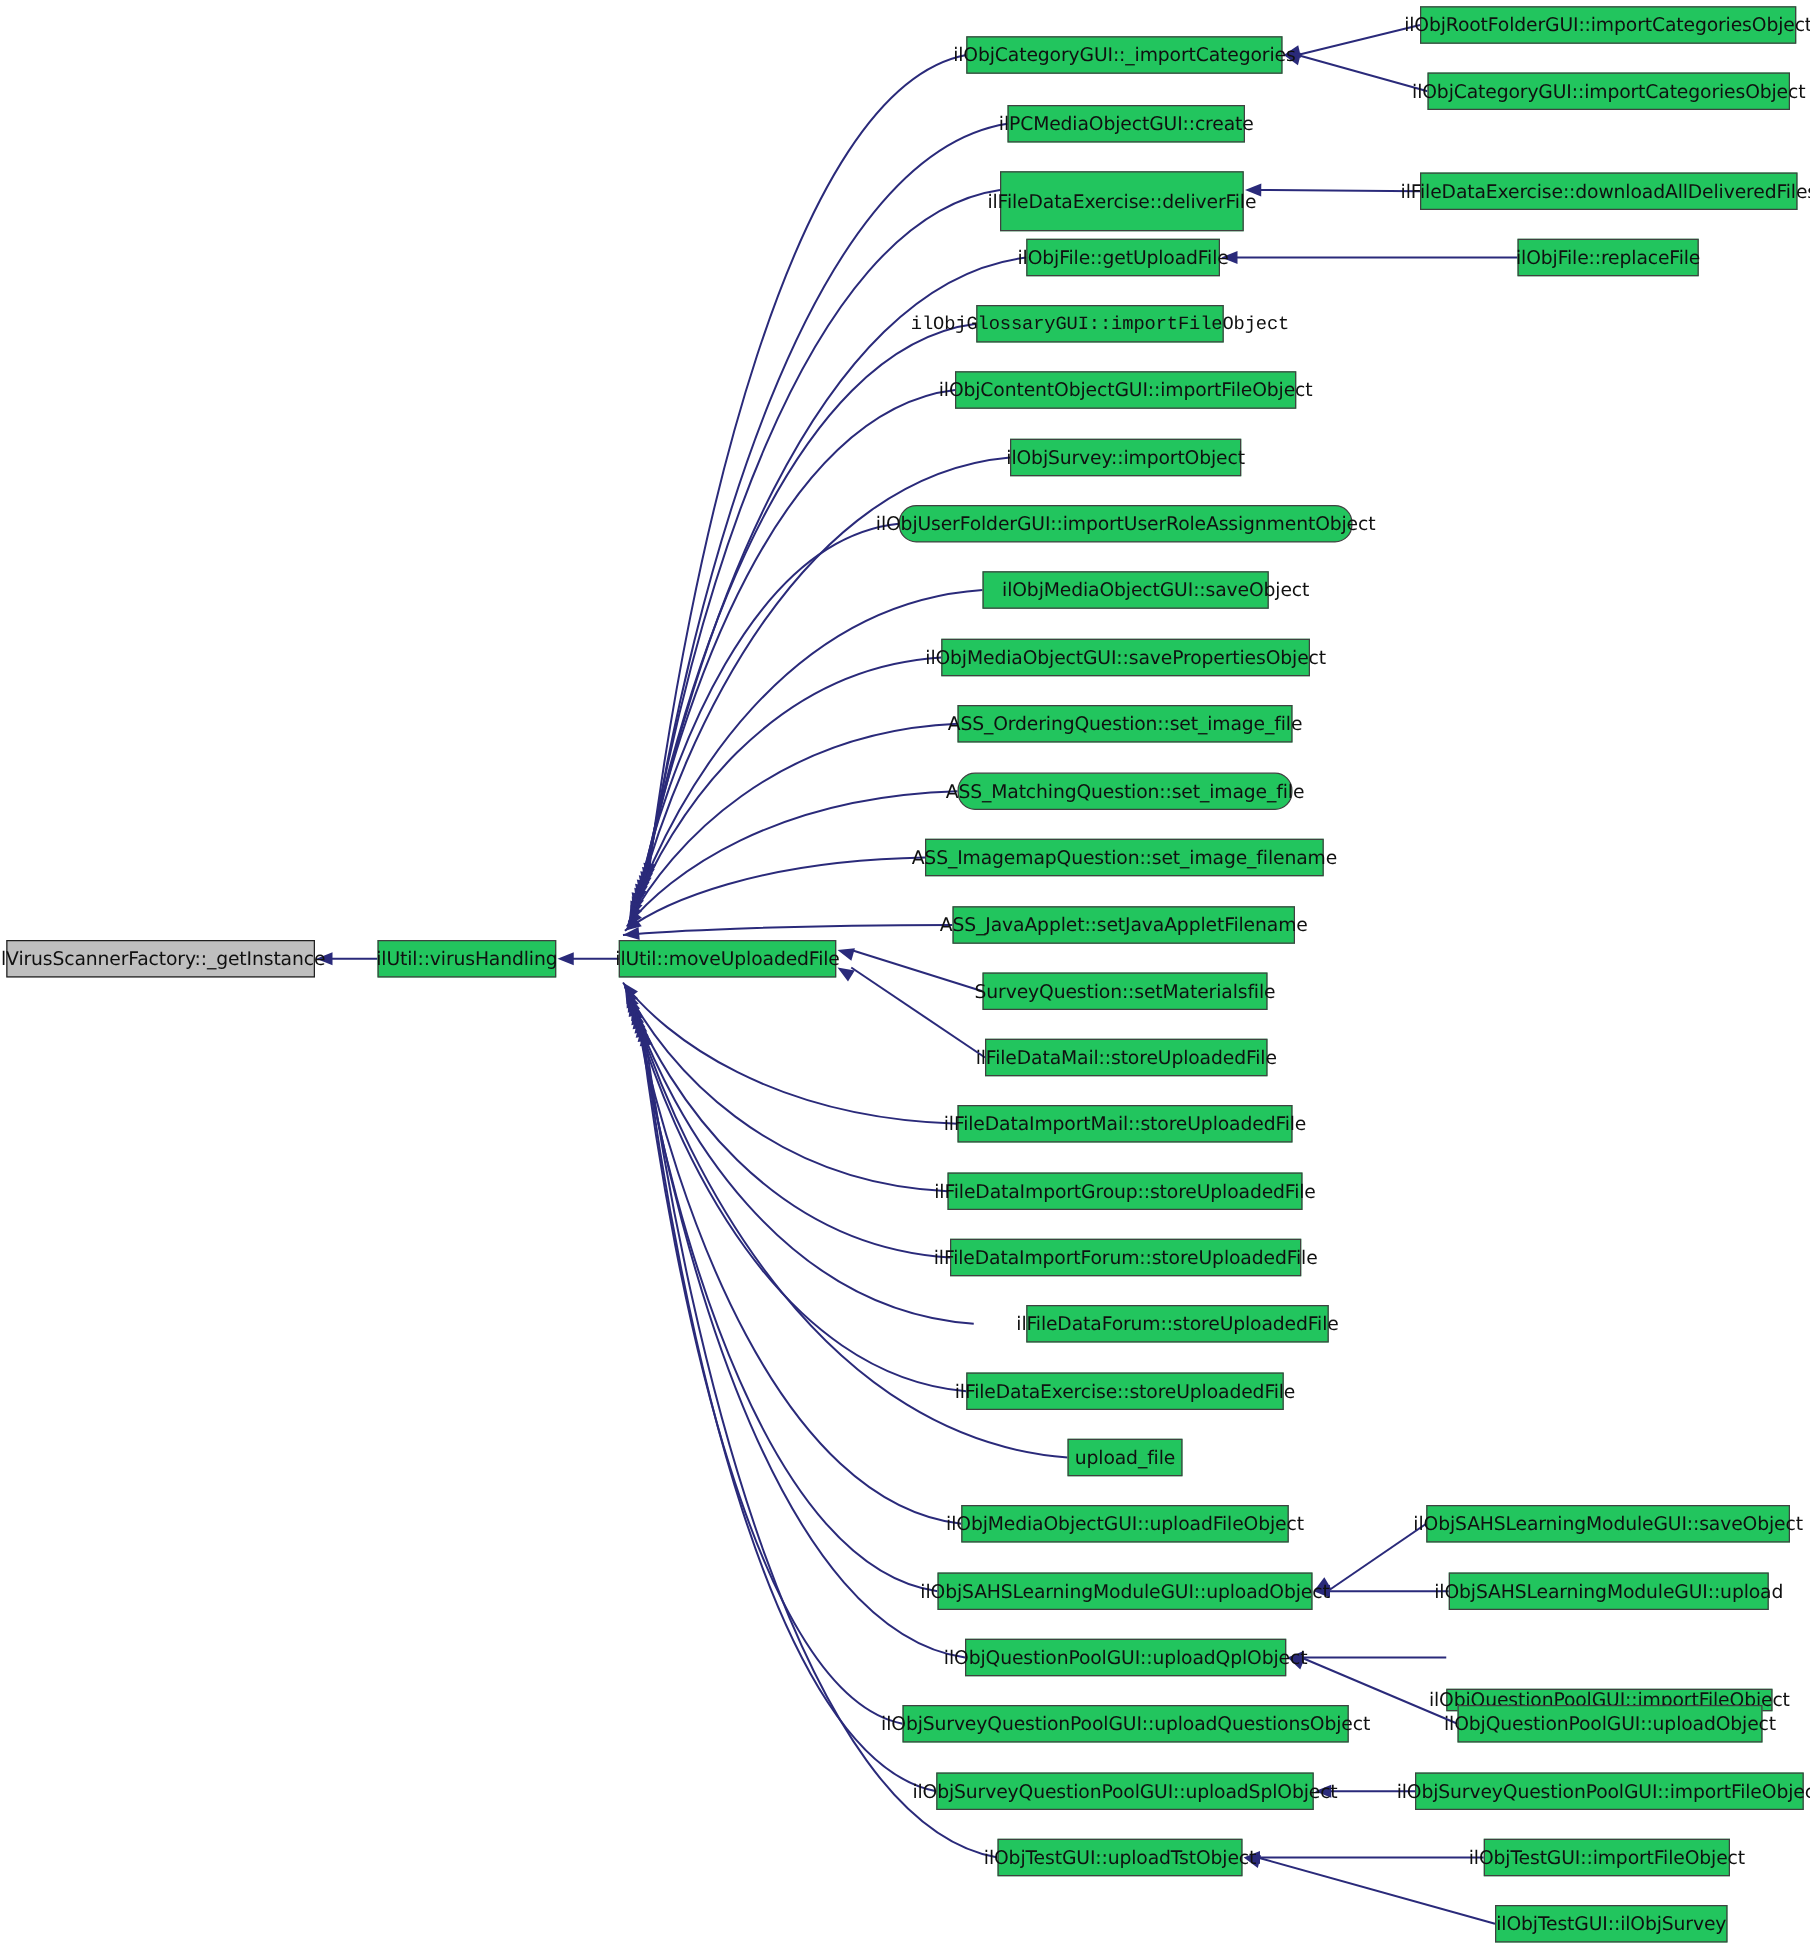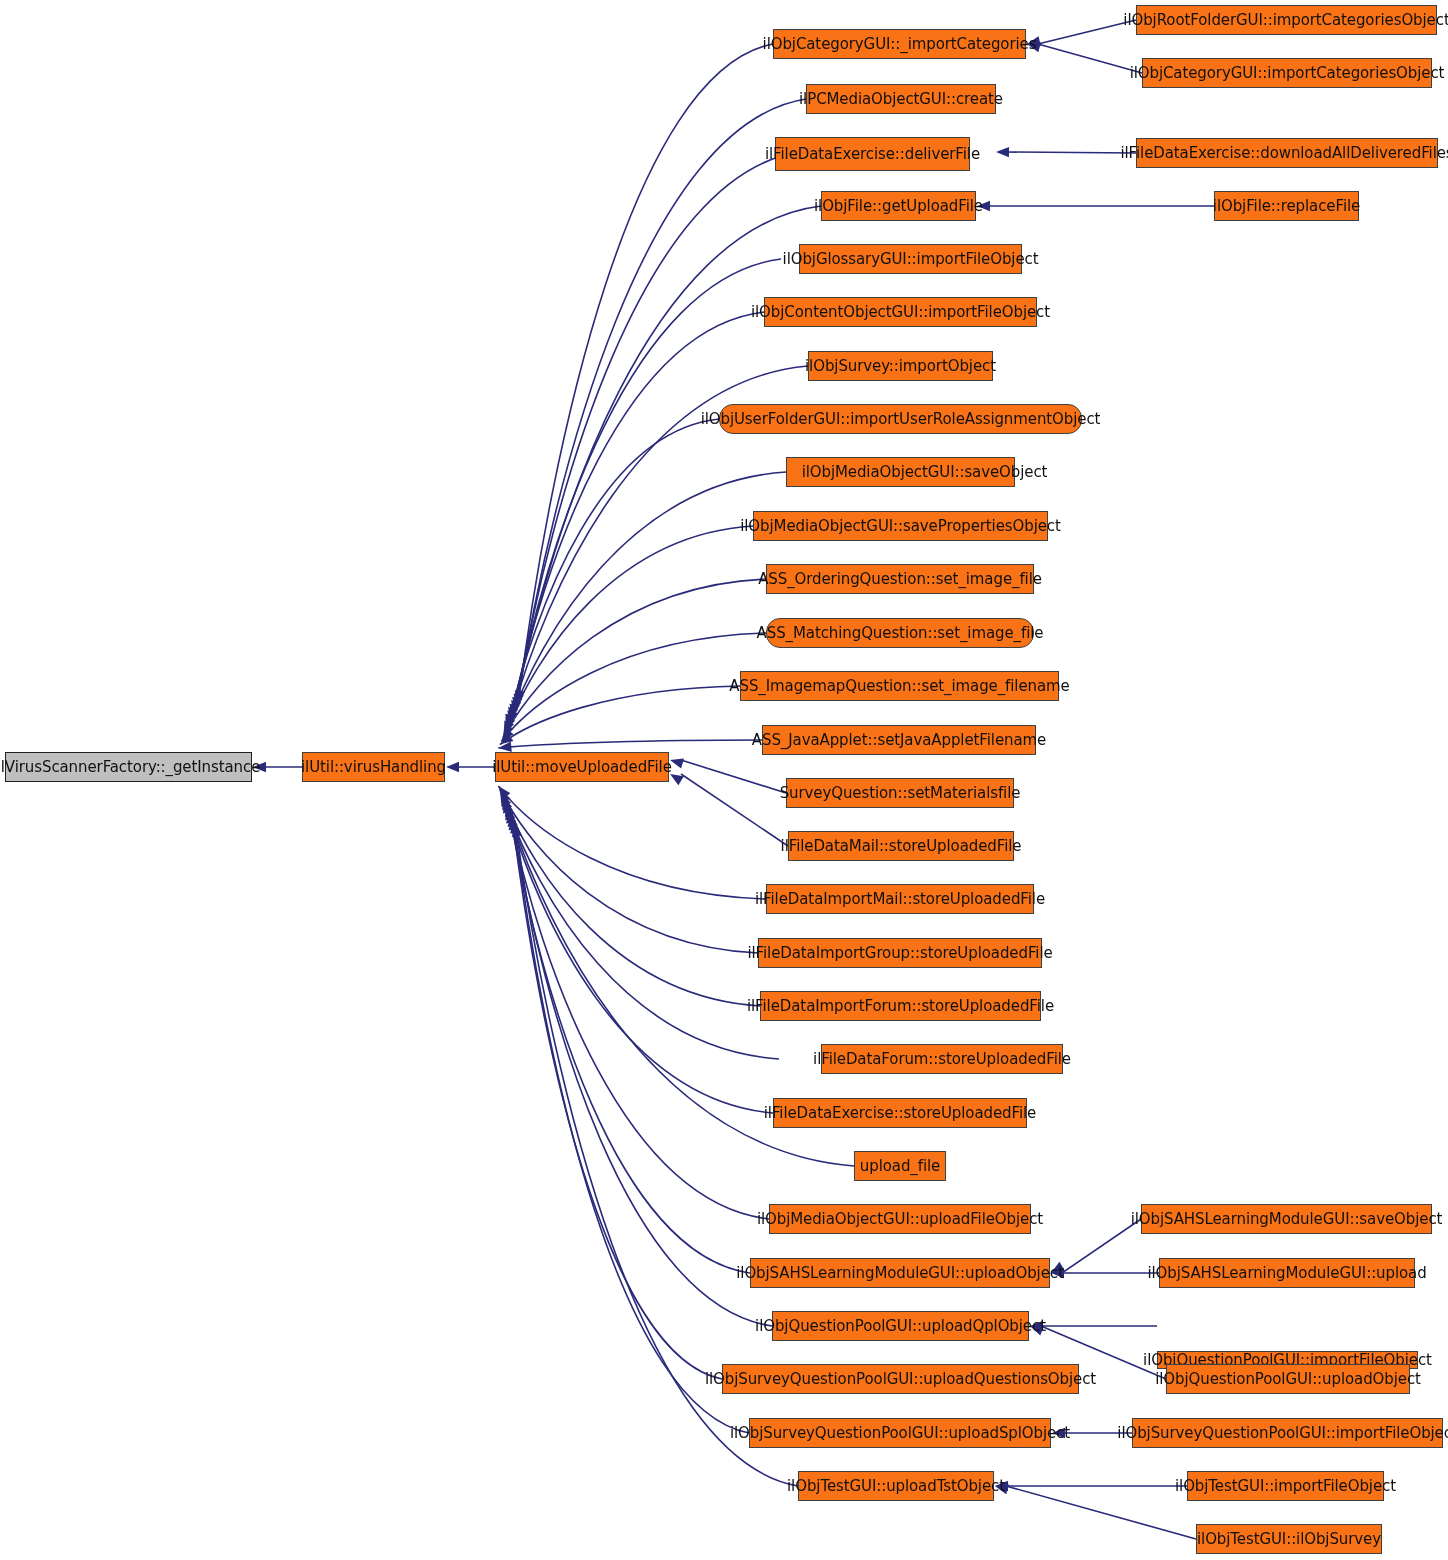--- a/index.html
+++ b/index.html
@@ -20,21 +20,21 @@
     left: 0;
     top: 0;
     width: 1448px;
     height: 1560px;
     pointer-events: none;
   }
   .node {
     position: absolute;
     box-sizing: border-box;
     border: 1px solid #404040;
-    background: #f97316;
+    background: #22c55e;
     color: #101010;
     font-size: 15px;
     line-height: 1;
     display: flex;
     align-items: center;
     justify-content: center;
     white-space: nowrap;
     letter-spacing: -0.1px;
   }
   .node.root {
@@ -139,27 +139,27 @@
       </div>
       <div class="node" style="left: 495px; top: 752px; width: 174px; height: 30px;">
         <span>ilUtil::moveUploadedFile</span>
       </div>
       <div class="node" style="left: 773px; top: 29px; width: 253px; height: 30px;">
         <span>ilObjCategoryGUI::_importCategories</span>
       </div>
       <div class="node" style="left: 806px; top: 84px; width: 190px; height: 30px;">
         <span>ilPCMediaObjectGUI::create</span>
       </div>
-      <div class="node" style="left: 775px; top: 137px; width: 195px; height: 34px;">
+      <div class="node" style="left: 800px; top: 137px; width: 195px; height: 48px;">
         <span>ilFileDataExercise::deliverFile</span>
       </div>
       <div class="node" style="left: 821px; top: 191px; width: 155px; height: 30px;">
         <span>ilObjFile::getUploadFile</span>
       </div>
-      <div class="node" style="left: 799px; top: 244px; width: 223px; height: 30px;">
+      <div class="node" style="left: 781px; top: 244px; width: 198px; height: 30px; font-family: Liberation Mono, monospace;">
         <span>ilObjGlossaryGUI::importFileObject</span>
       </div>
       <div class="node" style="left: 764px; top: 297px; width: 273px; height: 30px;">
         <span>ilObjContentObjectGUI::importFileObject</span>
       </div>
       <div class="node" style="left: 808px; top: 351px; width: 185px; height: 30px;">
         <span>ilObjSurvey::importObject</span>
       </div>
       <div class="node" style="left: 719px; top: 404px; width: 363px; height: 30px; border-radius: 14px;">
         <span>ilObjUserFolderGUI::importUserRoleAssignmentObject</span>

